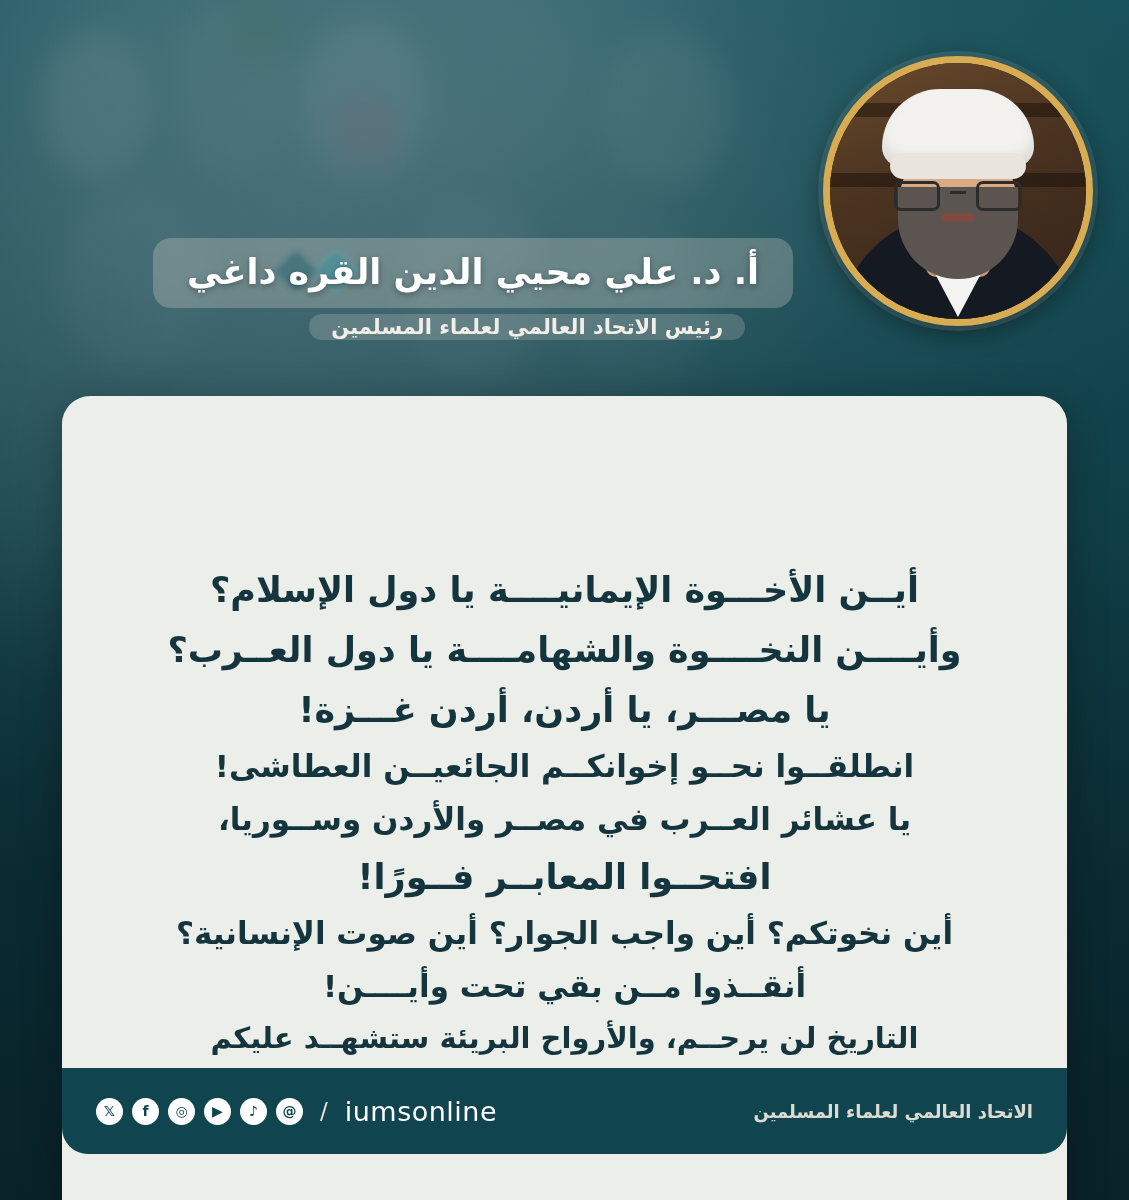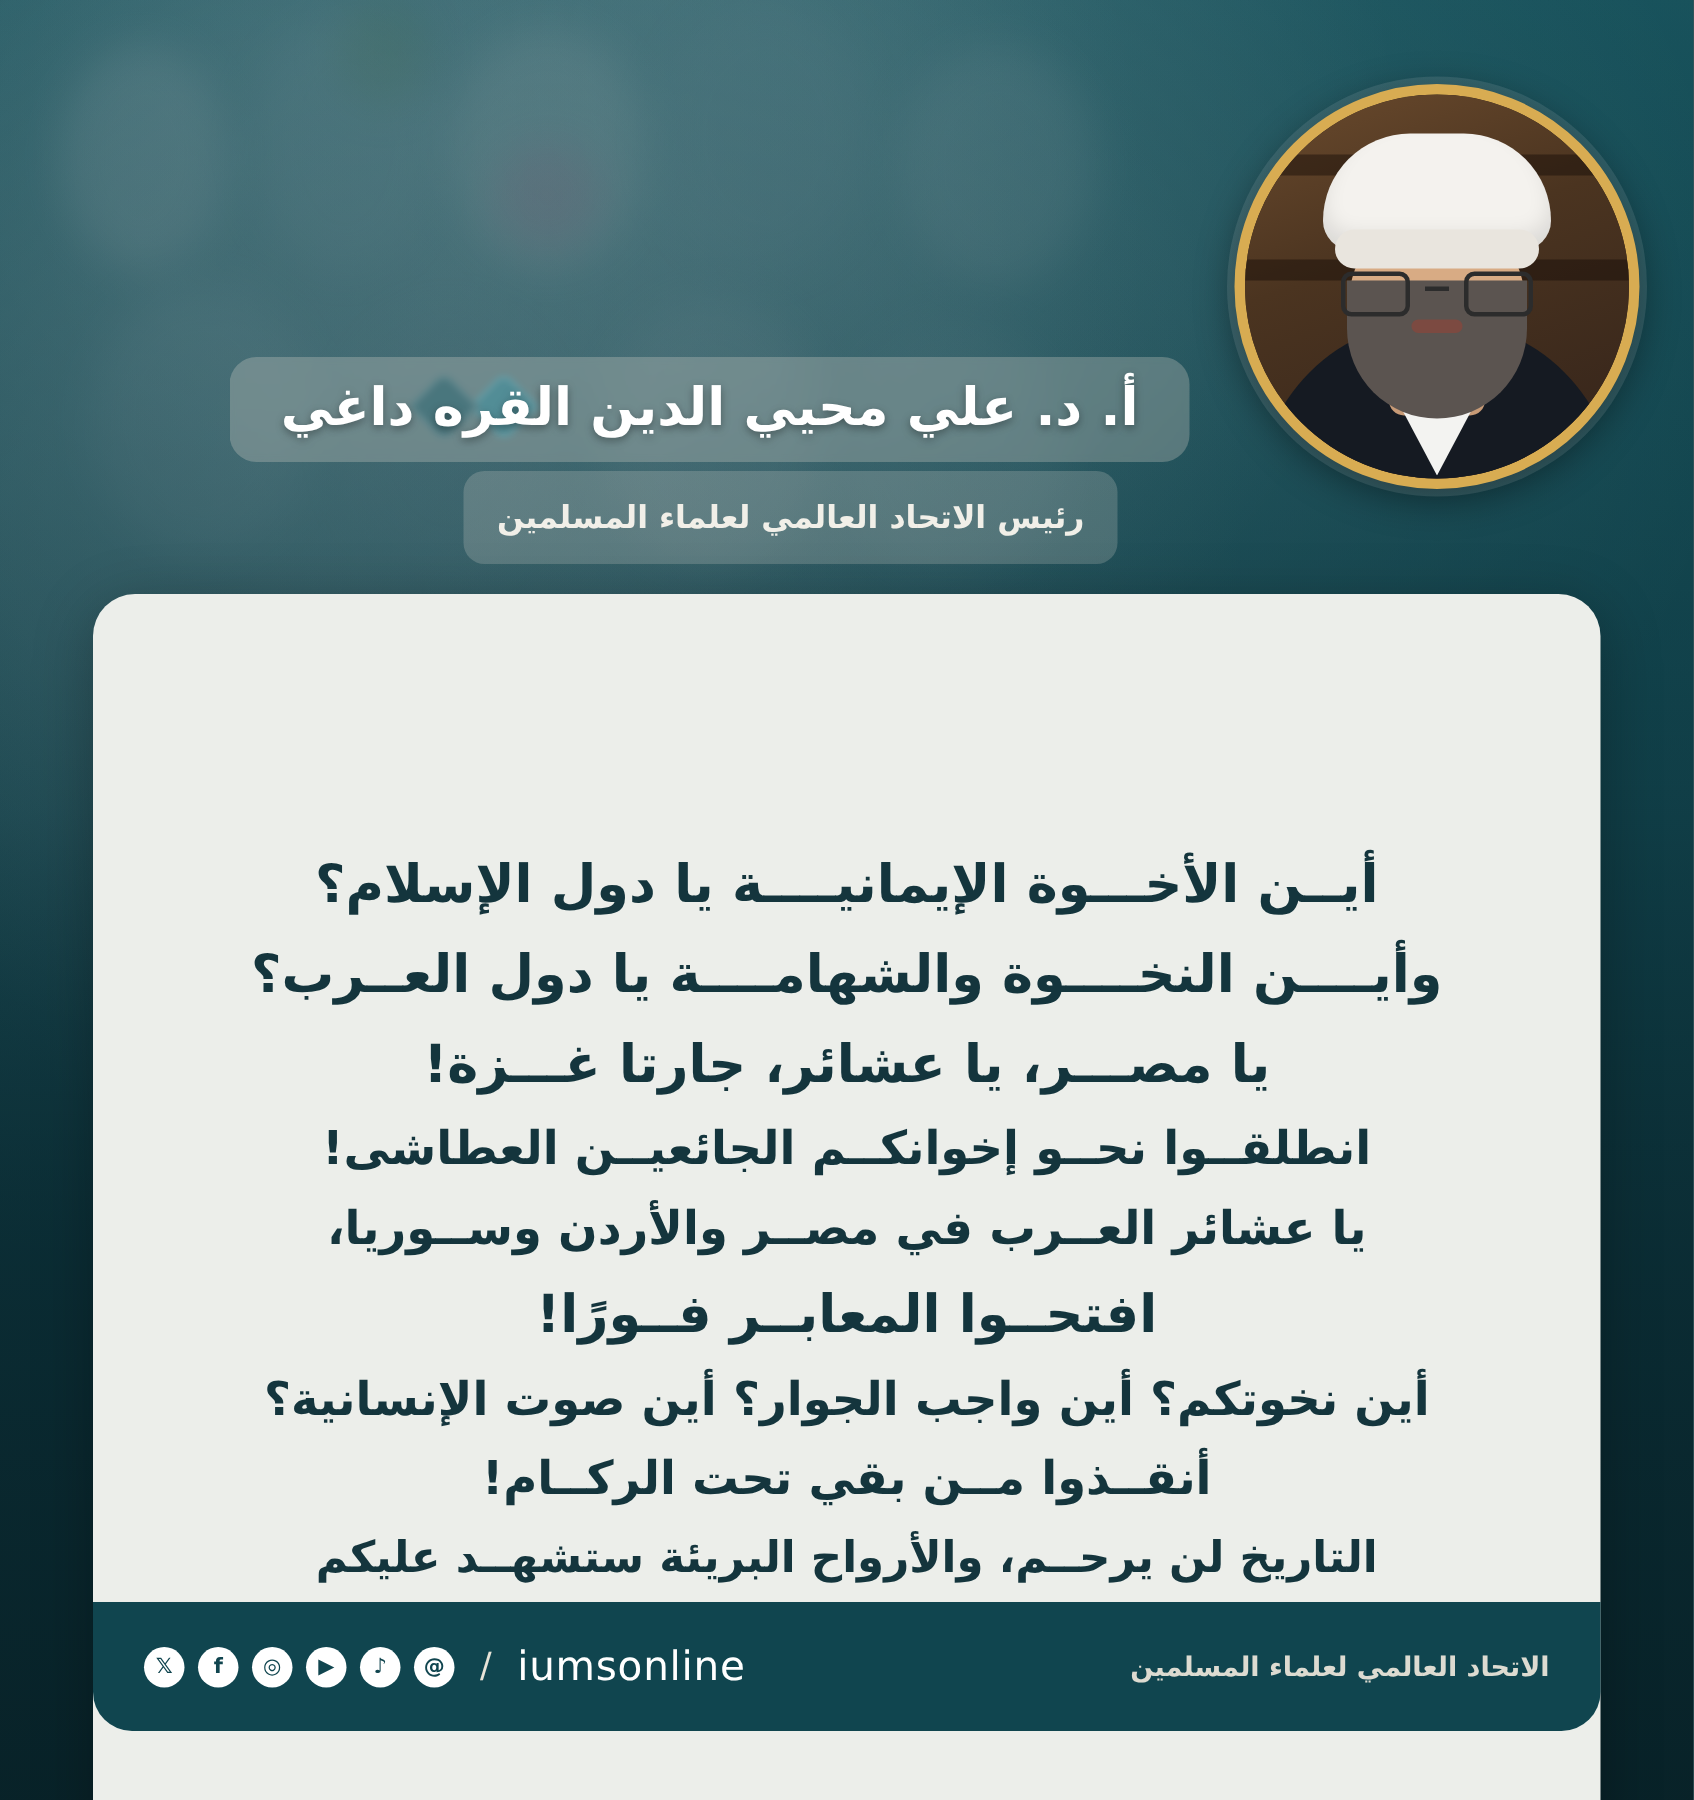--- a/index.html
+++ b/index.html
@@ -138,21 +138,21 @@
     letter-spacing: .5px;
     white-space: nowrap;
     text-shadow: 0 2px 6px rgba(0,0,0,0.35);
   }
   .title-plate {
     position: absolute;
     top: 258px;
     right: 348px;
     background: rgba(225,220,208,0.22);
     border-radius: 14px;
-    padding: 19px 22px;
+    padding: 1px 22px;
   }
   .title-plate .title {
     color: #f1efe8;
     font-size: 21px;
     font-weight: bold;
     white-space: nowrap;
   }
   .ornament {
     position: absolute;
     top: 198px;
@@ -290,26 +290,26 @@
 
     <div class="title-plate">
       <div class="title">رئيس الاتحاد العالمي لعلماء المسلمين</div>
     </div>
   </div>
 
   <div class="panel">
     <div class="quote">
       <span class="ln">أيــن الأخـــوة الإيمانيــــة يا دول الإسلام؟</span>
       <span class="ln">وأيــــن النخــــوة والشهامــــة يا دول العــرب؟</span>
-      <span class="ln">يا مصـــر، يا عشائر، جارتا غـــزة!</span>
+      <span class="ln">يا مصـــر، يا أردن، أردن غـــزة!</span>
       <span class="ln sm">انطلقــوا نحــو إخوانكــم الجائعيــن العطاشى!</span>
       <span class="ln sm">يا عشائر العــرب في مصــر والأردن وســوريا،</span>
       <span class="ln">افتحــوا المعابــر فــورًا!</span>
       <span class="ln sm">أين نخوتكم؟ أين واجب الجوار؟ أين صوت الإنسانية؟</span>
-      <span class="ln sm">أنقــذوا مــن بقي تحت الركــام!</span>
+      <span class="ln sm">أنقــذوا مــن بقي تحت وأيــــن!</span>
       <span class="ln xs">التاريخ لن يرحــم، والأرواح البريئة ستشهــد عليكم</span>
     </div>
   </div>
 
   <div class="footer">
     <div class="logo-ar">الاتحاد العالمي لعلماء المسلمين</div>
     <div class="social">
       <span class="s-ic">𝕏</span>
       <span class="s-ic">f</span>
       <span class="s-ic">◎</span>

